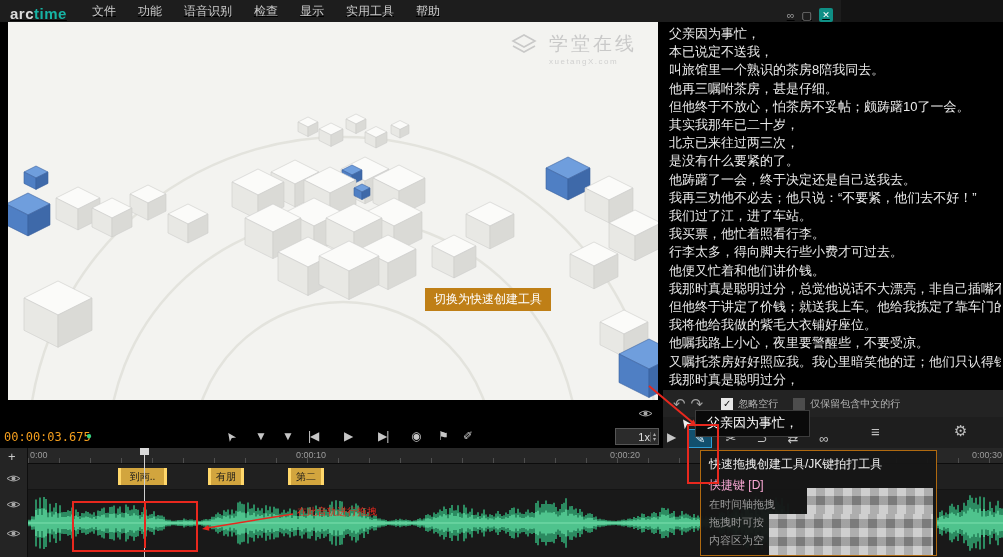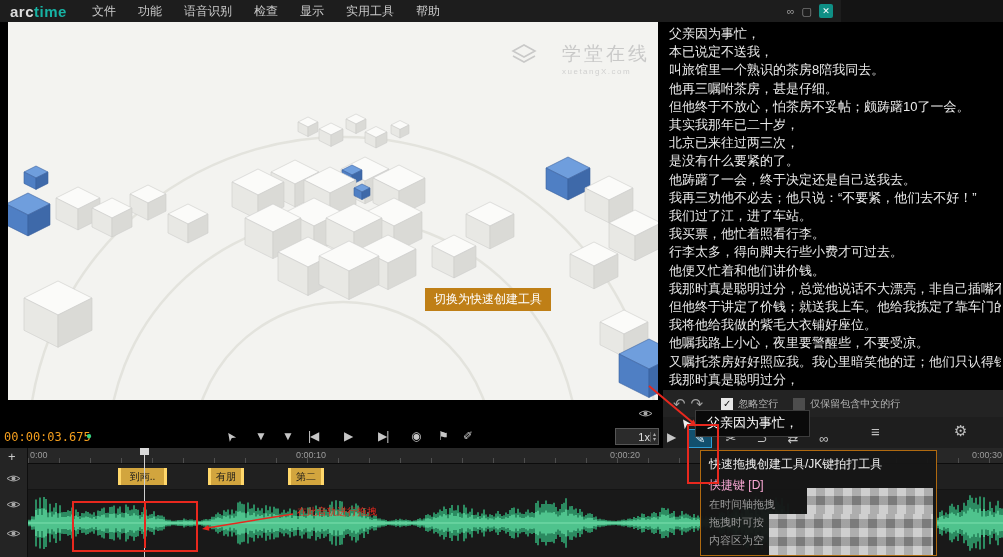--- a/index.html
+++ b/index.html
@@ -1,34 +1,34 @@
 <!DOCTYPE html>
 <html><head>
 <meta charset="utf-8">
 <style>
   html,body{margin:0;padding:0;background:#000;}
   #app{position:relative;width:1003px;height:557px;background:#141414;overflow:hidden;
        font-family:"Liberation Sans","DejaVu Sans",sans-serif;-webkit-font-smoothing:antialiased;}
 
   
   .menubar{position:absolute;left:0;top:0;width:841px;height:22px;background:#1d1d1d;
-           display:flex;align-items:center;z-index:10;}
+           display:flex;align-items:flex-end;z-index:10;text-decoration:underline;}
   .logo{margin-left:10px;font-size:15px;font-weight:bold;letter-spacing:.5px;}
   .logo .arc{color:#dcdcdc;} .logo .time{color:#17b3a4;}
   .menu-items{display:flex;margin-left:14px;}
   .menu-item{color:#c9c9c9;font-size:12px;padding:0 11px;line-height:22px;cursor:default;}
   .win-icons{margin-left:auto;display:flex;align-items:center;gap:7px;margin-right:8px;}
   .win-icon{color:#9a9a9a;font-size:11px;text-align:center;}
   .win-close{background:#0f8f85;color:#fff;width:14px;height:14px;line-height:14px;
              border-radius:2px;font-size:9px;}
 
   
   .video-pane{position:absolute;left:0;top:22px;width:663px;height:403px;background:#000;}
   .video{position:absolute;left:8px;top:0;width:650px;height:378px;background:#f3f3f0;overflow:hidden;}
-  .watermark{position:absolute;left:503px;top:20px;display:flex;gap:25px;opacity:.8;align-items:flex-start;}
+  .watermark{position:absolute;left:503px;top:10px;display:flex;gap:12px;opacity:.8;align-items:flex-start;}
   .wm-title{font-size:19px;color:#bfbfbf;letter-spacing:3px;line-height:24px;}
   .wm-sub{font-size:8px;color:#c8c8c8;letter-spacing:1.5px;margin-top:1px;}
   .video-tooltip{position:absolute;left:417px;top:266px;background:#bf7f16;color:#fff;
                  font-size:12px;padding:3px 9px;white-space:nowrap;z-index:3;}
   .video-eye{position:absolute;left:638px;top:383px;}
 
   
   .text-pane{position:absolute;left:663px;top:22px;width:340px;height:368px;background:#000;
              box-sizing:border-box;padding:3px 0 0 6px;overflow:hidden;}
   .sub-line{color:#eaeaea;font-size:13px;line-height:18.2px;white-space:nowrap;overflow:hidden;width:332px;}

